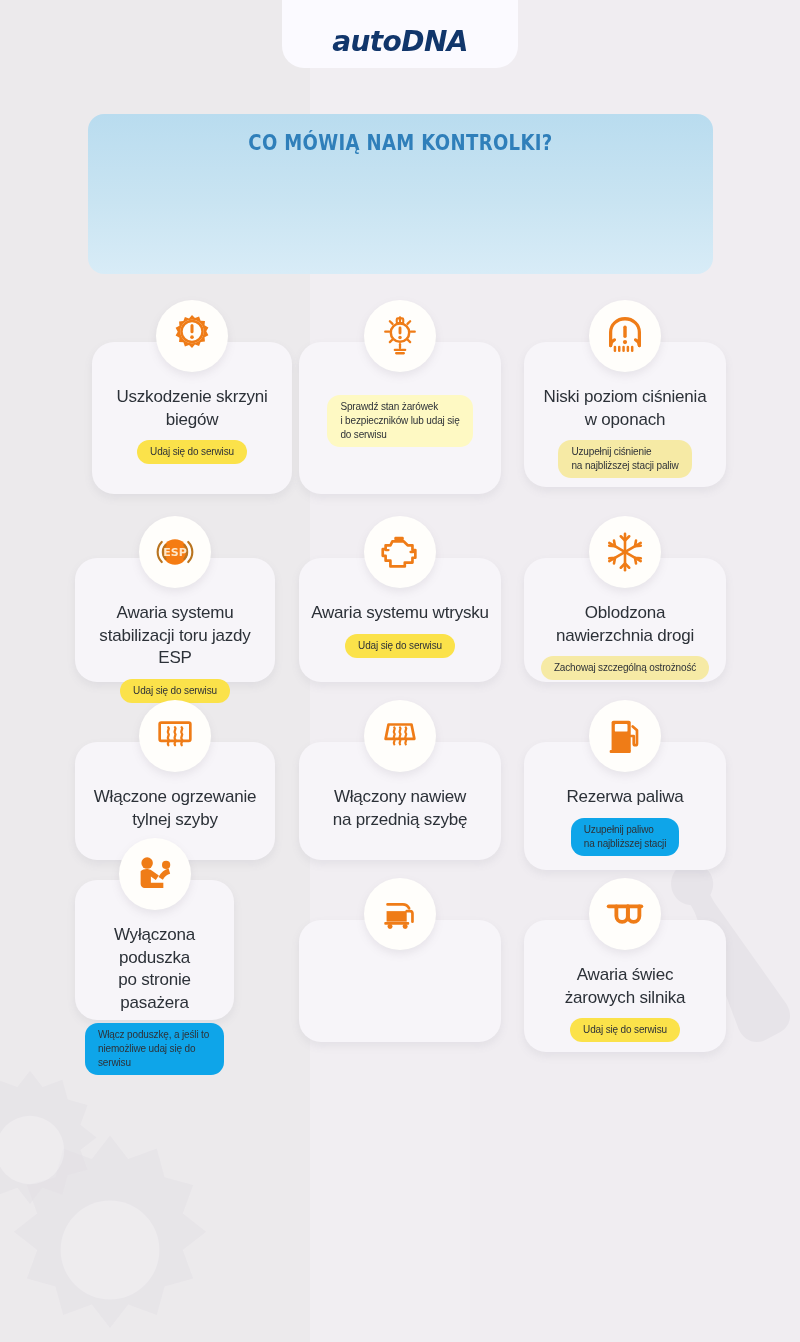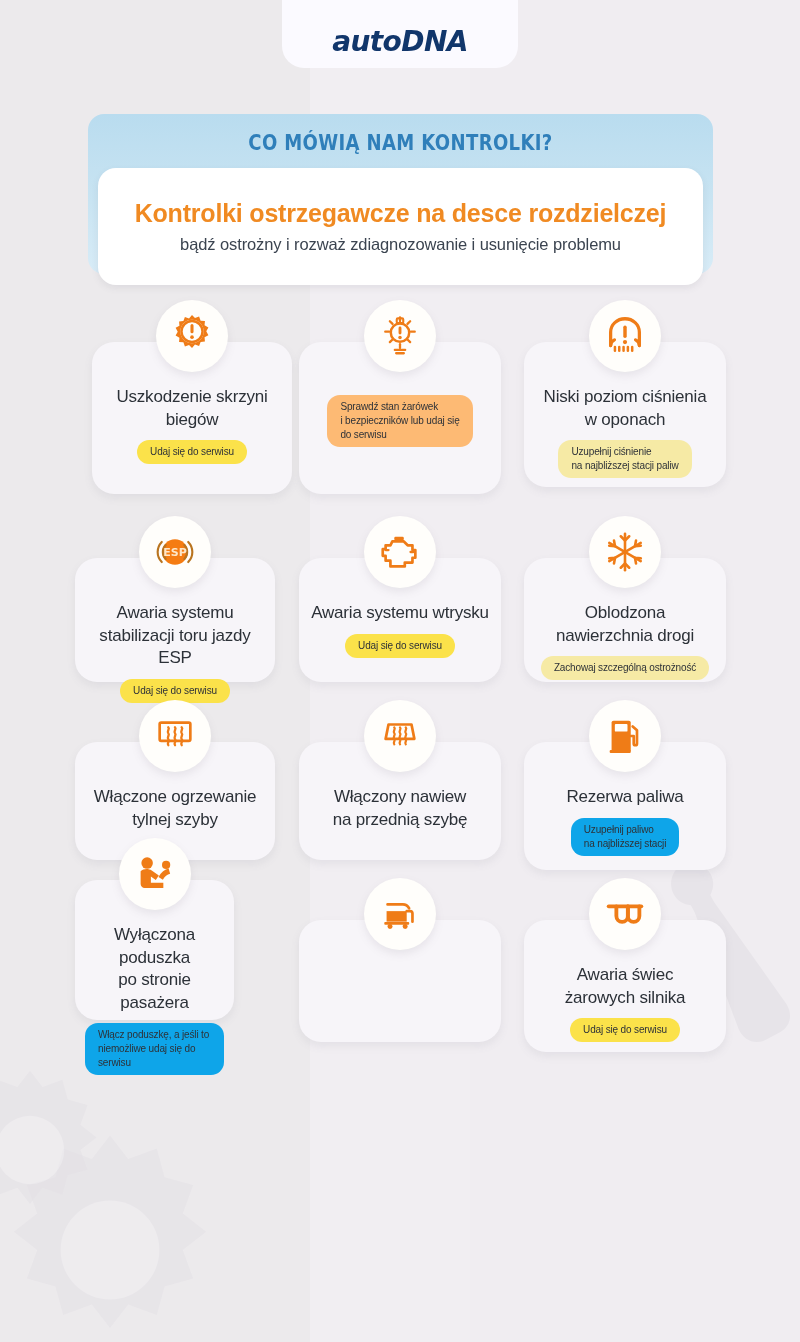--- a/index.html
+++ b/index.html
@@ -99,21 +99,21 @@
   }
   .badge {
     margin-top: 9px;
     border-radius: 13px;
     padding: 5px 13px;
     font-size: 10px; line-height: 1.4;
     color: #2e3238; text-align: left; white-space: pre-line;
     letter-spacing: -.15px;
   }
   .badge.strong  { background: #fbe24a; }
-  .badge.medium  { background: #fdba74; }
+  .badge.medium  { background: #fef9c3; }
   .badge.soft    { background: #f6eaa5; }
   .badge.softer  { background: #0ea5e9; }
 </style>
 </head>
 <body>
 
 <div id="page">
 
   <div class="bg-layer">
     <div class="bg-band-left"></div>
@@ -135,24 +135,20 @@
       </g>
     </svg>
   </div>
 
   <div class="logo-panel">
     <span class="logo-text">autoDNA</span>
   </div>
 
   <div class="header-banner">
     <div class="header-kicker">CO MÓWIĄ NAM KONTROLKI?</div>
-    <div class="header-card">
-      <div class="header-title">Kontrolki ostrzegawcze na desce rozdzielczej</div>
-      <div class="header-sub">bądź ostrożny i rozważ zdiagnozowanie i usunięcie problemu</div>
-    </div>
   </div>
 
   <div class="grid" id="grid">
       <div class="card" style="left: 92px; top: 342px; width: 200px; height: 152px;">
         <div class="bubble">
           <svg width="46" height="46" viewBox="0 0 48 48">
       <path fill="#ef7c17" d="M24 2l3.1 3.3 4.3-1.6 1.6 4.3 4.5.4-.4 4.5 4 2.2-2.2 4 2.2 4-4 2.2.4 4.5-4.5.4-1.6 4.3-4.3-1.6L24 36.6l-3.1-3.3-4.3 1.6-1.6-4.3-4.5-.4.4-4.5-4-2.2 2.2-4-2.2-4 4-2.2-.4-4.5 4.5-.4 1.6-4.3 4.3 1.6z"></path>
       <circle cx="24" cy="19.3" r="12.2" fill="#fffefb"></circle>
       <circle cx="24" cy="19.3" r="11" fill="none" stroke="#ef7c17" stroke-width="2.6"></circle>
       <rect x="22.4" y="11.6" width="3.2" height="9.6" rx="1.6" fill="#ef7c17"></rect>

